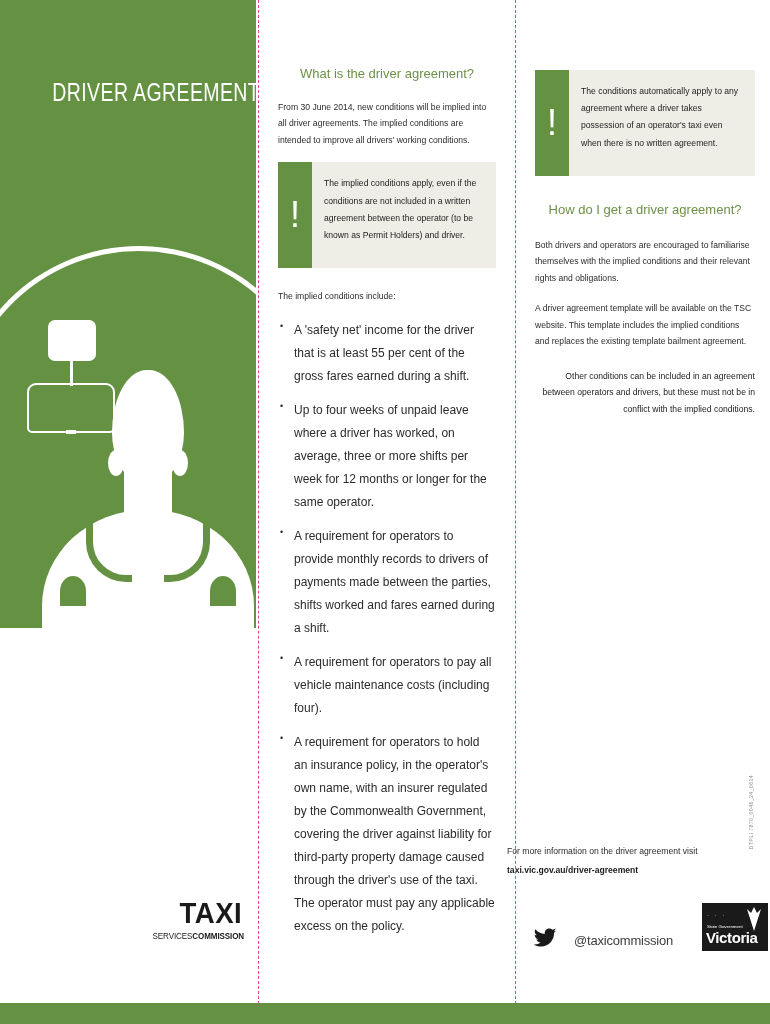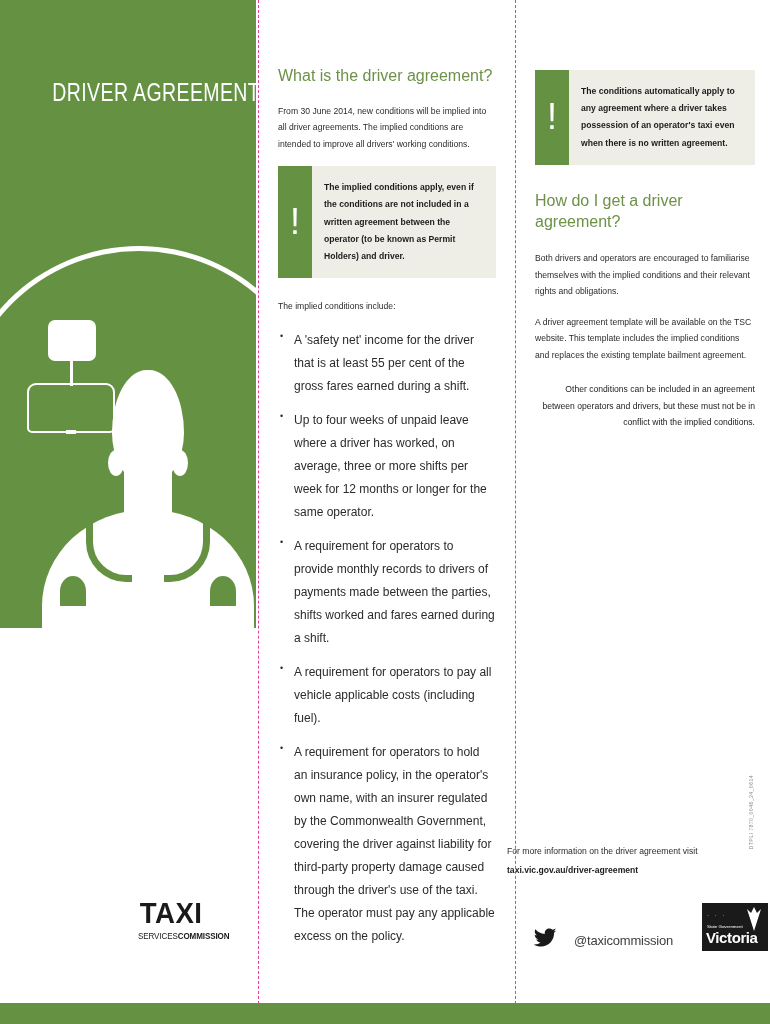--- a/index.html
+++ b/index.html
@@ -180,24 +180,24 @@
     top: 576px;
     width: 26px;
     height: 30px;
     background: #659142;
     border-radius: 50% 50% 0 0;
   }
 
   
   .tsc-logo {
     position: absolute;
-    left: 136px;
+    left: 150px;
     top: 898px;
     width: 96px;
-    text-align: left;
+    text-align: right;
   }
   .tsc-word {
     font-size: 30px;
     font-weight: bold;
     letter-spacing: 0.5px;
     color: #1a1a1a;
     line-height: 1;
     font-family: "Liberation Sans", sans-serif;
     transform: scaleX(0.92);
   }
@@ -235,25 +235,26 @@
 
   
   .col {
     position: absolute;
     box-sizing: border-box;
   }
   .col-mid { left: 278px; top: 66px; width: 218px; }
   .col-right { left: 535px; top: 66px; width: 220px; }
 
   h2.section-heading {
-    font-size: 16px;
+    font-size: 13px;
     font-weight: normal;
     color: #6d9147;
     margin: 0 0 16px 0;
     line-height: 1.3;
+    text-align: center;
   }
   p.body-text {
     font-size: 8.6px;
     line-height: 1.92;
     margin: 0 0 14px 0;
     color: #2b2b2b;
   }
   p.body-text.bold { font-weight: normal; color: #1c1c1c; text-align: right; }
 
   
@@ -276,24 +277,24 @@
     bottom: 0;
     display: flex;
     align-items: center;
     justify-content: center;
     color: #ffffff;
     font-size: 36px;
     line-height: 1;
     font-family: "Liberation Sans", sans-serif;
   }
   .callout-text {
-    padding: 13px 12px 13px 12px;
+    padding: 13px 12px 24px 12px;
     font-size: 8.6px;
     line-height: 2.0;
-    font-weight: bold;
+    font-weight: normal;
     color: #1c1c1c;
   }
 
   
   ul.implied-list {
     margin: 0;
     padding: 0;
     list-style: none;
   }
   ul.implied-list li {
@@ -451,21 +452,21 @@
       </div>
       <div class="callout-text">The implied conditions apply, even if the conditions are not included in a written agreement between the operator (to be known as Permit Holders) and driver.</div>
     </div>
 
     <p class="body-text">The implied conditions include:</p>
 
     <ul class="implied-list">
       <li>A 'safety net' income for the driver that is at least 55 per cent of the gross fares earned during a shift.</li>
       <li>Up to four weeks of unpaid leave where a driver has worked, on average, three or more shifts per week for 12 months or longer for the same operator.</li>
       <li>A requirement for operators to provide monthly records to drivers of payments made between the parties, shifts worked and fares earned during a shift.</li>
-      <li>A requirement for operators to pay all vehicle applicable costs (including fuel).</li>
+      <li>A requirement for operators to pay all vehicle maintenance costs (including four).</li>
       <li>A requirement for operators to hold an insurance policy, in the operator's own name, with an insurer regulated by the Commonwealth Government, covering the driver against liability for third-party property damage caused through the driver's use of the taxi. The operator must pay any applicable excess on the policy.</li>
     </ul>
   </div>
 
   <div class="col col-right">
     <div class="callout">
       <div class="callout-bar">
         <div class="callout-bang">!</div>
       </div>
       <div class="callout-text">The conditions automatically apply to any agreement where a driver takes possession of an operator's taxi even when there is no written agreement.</div>

